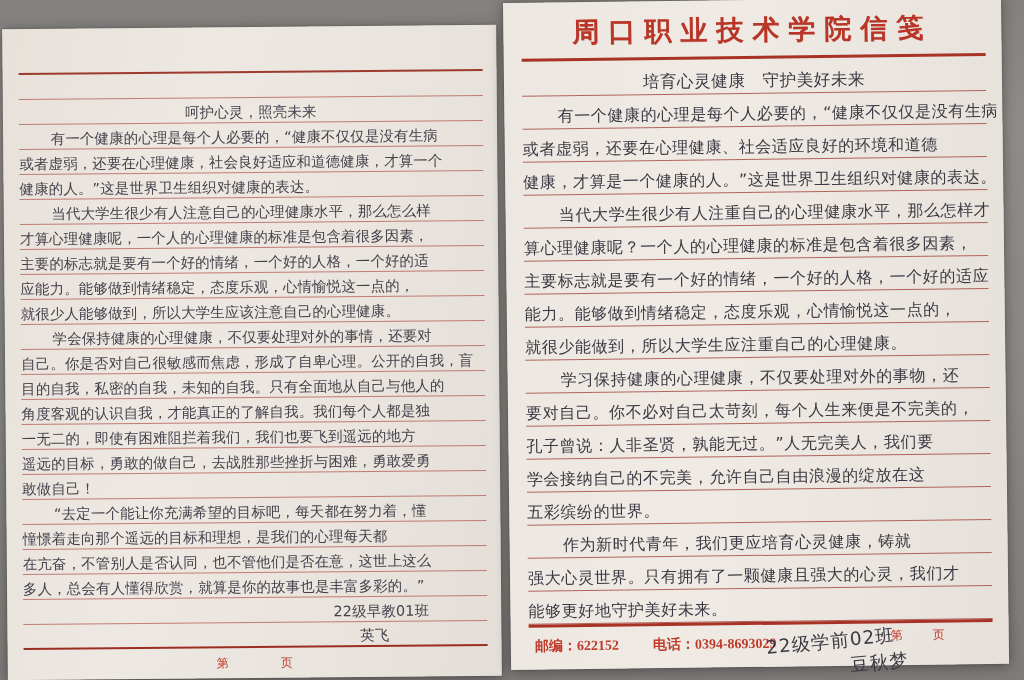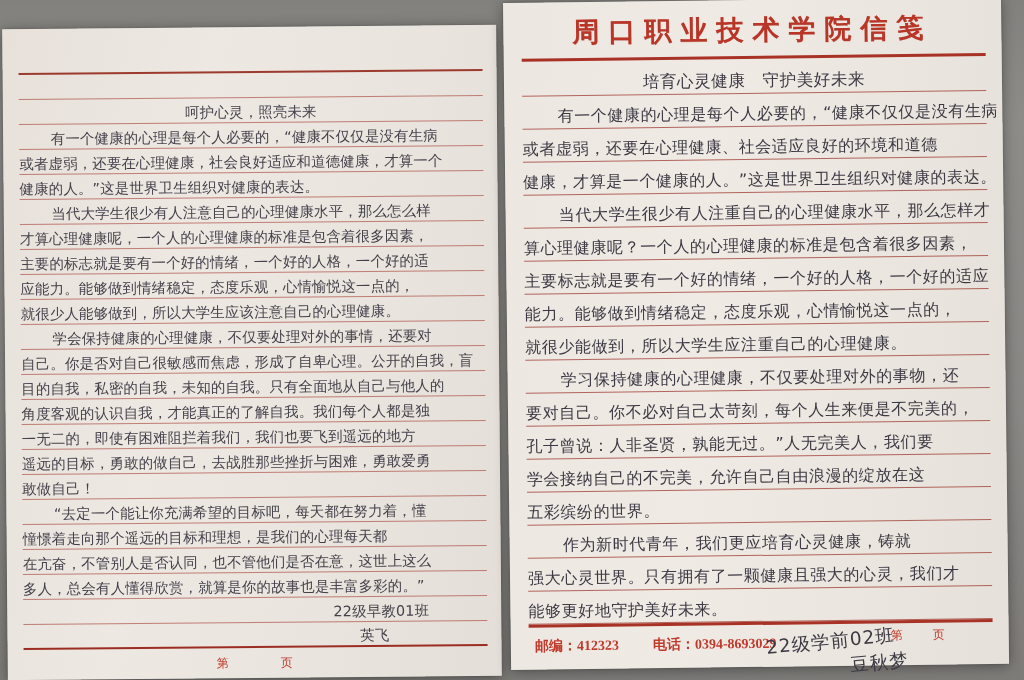--- a/index.html
+++ b/index.html
@@ -132,21 +132,21 @@
     <div class="r-row">要对自己。你不必对自己太苛刻，每个人生来便是不完美的，</div>
     <div class="r-row">孔子曾说：人非圣贤，孰能无过。”人无完美人，我们要</div>
     <div class="r-row">学会接纳自己的不完美，允许自己自由浪漫的绽放在这</div>
     <div class="r-row">五彩缤纷的世界。</div>
     <div class="r-row para">作为新时代青年，我们更应培育心灵健康，铸就</div>
     <div class="r-row">强大心灵世界。只有拥有了一颗健康且强大的心灵，我们才</div>
     <div class="r-row">能够更好地守护美好未来。</div>
   </div>
   <div class="r-bottom">
     <div class="r-footer">
-      <span>邮编：</span><span>412323</span><span class="sp"></span><span>电话：</span><span>0394-8693029</span>
+      <span>邮编：</span><span>622152</span><span class="sp"></span><span>电话：</span><span>0394-8693029</span>
     </div>
     <div class="r-pagemark">
       <span>第</span><span class="gap"></span><span>页</span>
     </div>
     <div class="r-signature">
       <span>22级学前02班</span>
       <span class="name">豆秋梦</span>
     </div>
   </div>
 </div>

